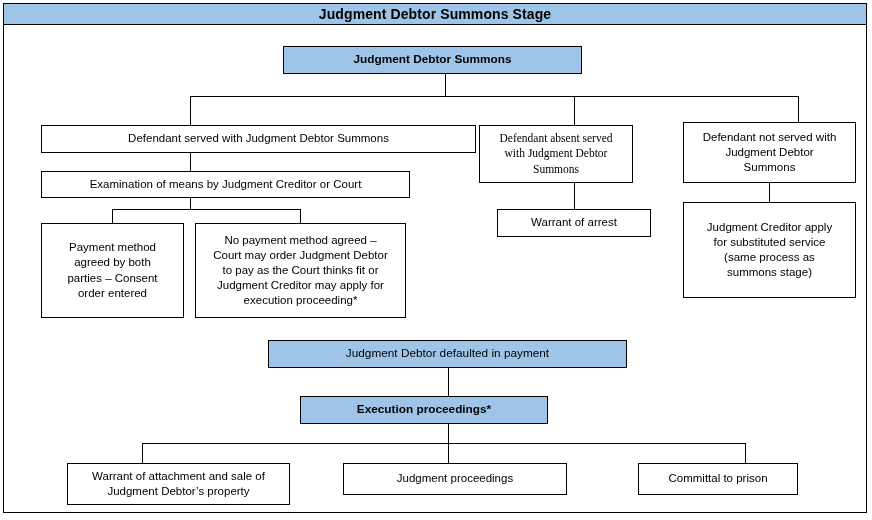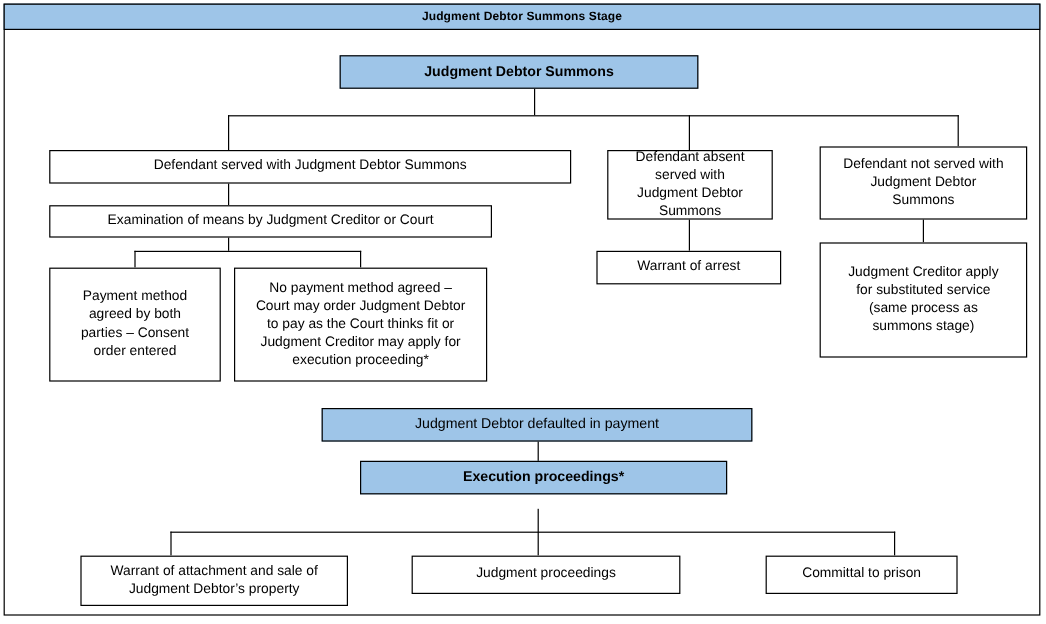--- a/index.html
+++ b/index.html
@@ -35,21 +35,21 @@
     left: 3px;
     top: 3px;
     width: 864px;
     height: 22px;
     background: #9EC5E8;
     border: 1.5px solid #000000;
     box-sizing: border-box;
     display: flex;
     align-items: center;
     justify-content: center;
-    font-size: 10px;
+    font-size: 14px;
     font-weight: bold;
     color: #000000;
     letter-spacing: 0.1px;
   }
   
   .node {
     position: absolute;
     box-sizing: border-box;
     border: 1.2px solid #000000;
     background: #ffffff;
@@ -109,37 +109,37 @@
 
   <div class="vline" style="left:190px; top:198px; height:11px;"></div>
   <div class="hline" style="left:112px; top:209px; width:189px;"></div>
   <div class="vline" style="left:112px; top:209px; height:14px;"></div>
   <div class="vline" style="left:300px; top:209px; height:14px;"></div>
 
   <div class="node" style="left:41px; top:223px; width:143px; height:95px;">Payment method agreed by both parties – Consent order entered</div>
 
   <div class="node" style="left:195px; top:223px; width:211px; height:95px;">No payment method agreed – Court may order Judgment Debtor to pay as the Court thinks fit or Judgment Creditor may apply for execution proceeding*</div>
 
-  <div class="node" style="left:506px; top:125px; width:138px; height:58px;">Defendant absent served with Judgment Debtor Summons</div>
+  <div class="node" style="left:479px; top:125px; width:154px; height:58px;font-family:Liberation Serif, serif;">Defendant absent served with Judgment Debtor Summons</div>
 
   <div class="vline" style="left:574px; top:183px; height:26px;"></div>
 
   <div class="node" style="left:497px; top:209px; width:154px; height:28px;">Warrant of arrest</div>
 
   <div class="node" style="left:683px; top:122px; width:173px; height:61px;">Defendant not served with Judgment Debtor Summons</div>
 
   <div class="vline" style="left:769px; top:183px; height:19px;"></div>
 
   <div class="node" style="left:683px; top:202px; width:173px; height:96px;">Judgment Creditor apply for substituted service (same process as summons stage)</div>
 
   <div class="node blue regular" style="left:268px; top:340px; width:359px; height:28px;">Judgment Debtor defaulted in payment</div>
 
   <div class="vline" style="left:448px; top:368px; height:28px;"></div>
 
-  <div class="node blue" style="left:300px; top:384px; width:306px; height:28px;">Execution proceedings*</div>
+  <div class="node blue" style="left:300px; top:396px; width:248px; height:28px;">Execution proceedings*</div>
 
   <div class="vline" style="left:448px; top:424px; height:39px;"></div>
   <div class="hline" style="left:142px; top:443px; width:604px;"></div>
   <div class="vline" style="left:142px; top:443px; height:20px;"></div>
   <div class="vline" style="left:745px; top:443px; height:20px;"></div>
 
   <div class="node" style="left:67px; top:463px; width:223px; height:42px;">Warrant of attachment and sale of Judgment Debtor’s property</div>
 
   <div class="node" style="left:343px; top:463px; width:224px; height:32px;">Judgment proceedings</div>
 

